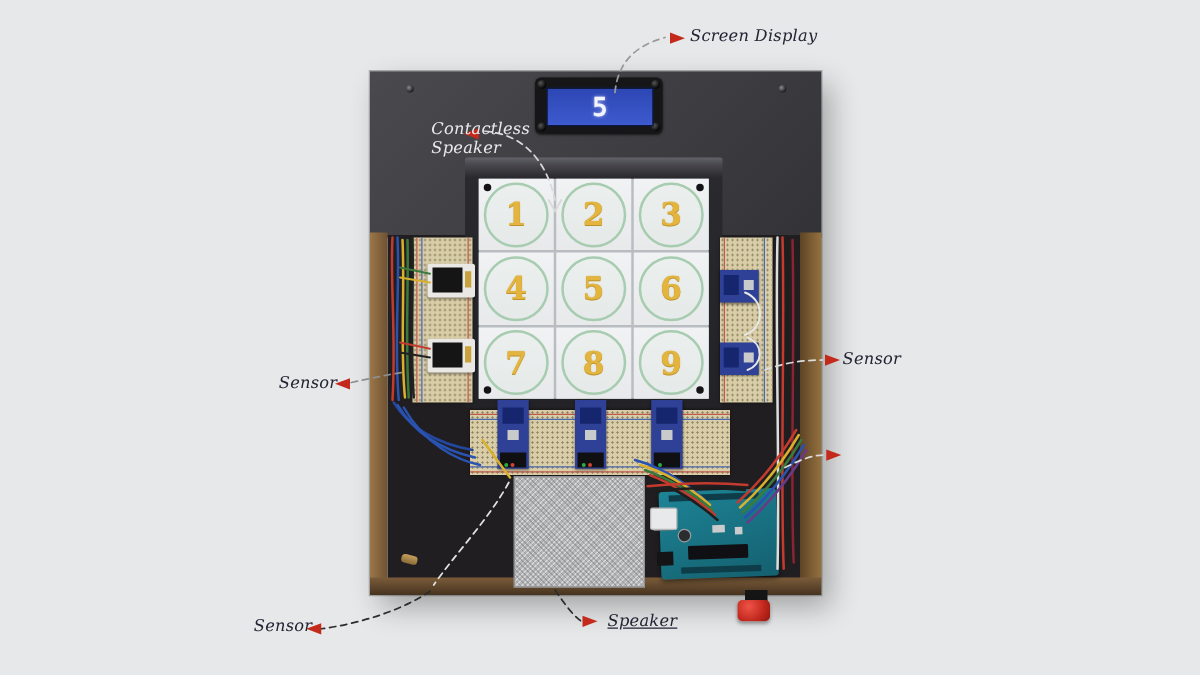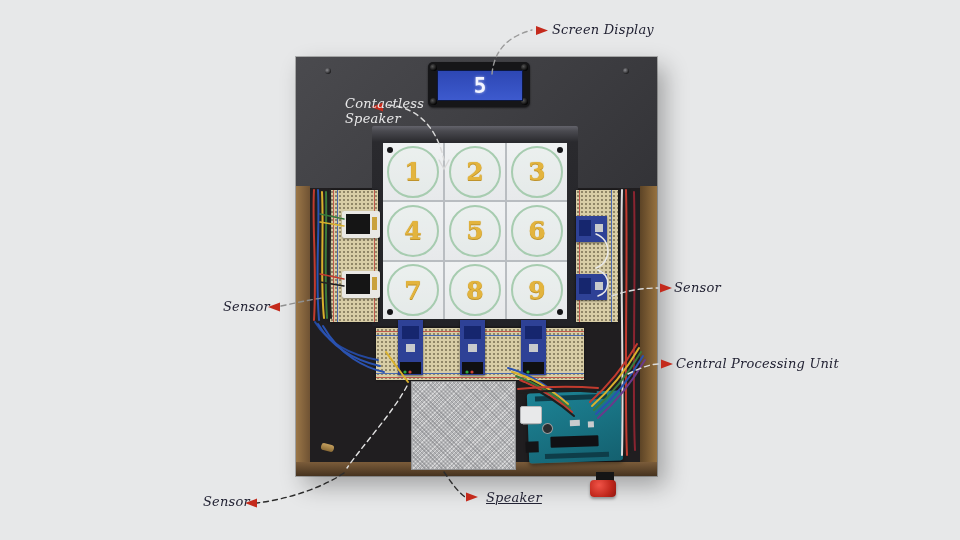--- a/index.html
+++ b/index.html
@@ -332,17 +332,16 @@
     </g>
   </svg>
 
   <div class="abs lbl lbl-sd">Screen Display</div>
   <div class="abs lbl lbl-cb">
     <span>Contactless</span>
     <span>Speaker</span>
   </div>
   <div class="abs lbl lbl-sl">Sensor</div>
   <div class="abs lbl lbl-sr">Sensor</div>
-  <div class="abs lbl lbl-cpu">Central Processing Unit</div>
   <div class="abs lbl lbl-sb">Sensor</div>
   <div class="abs lbl lbl-sp">Speaker</div>
 
 </div>
 
 </body></html>

